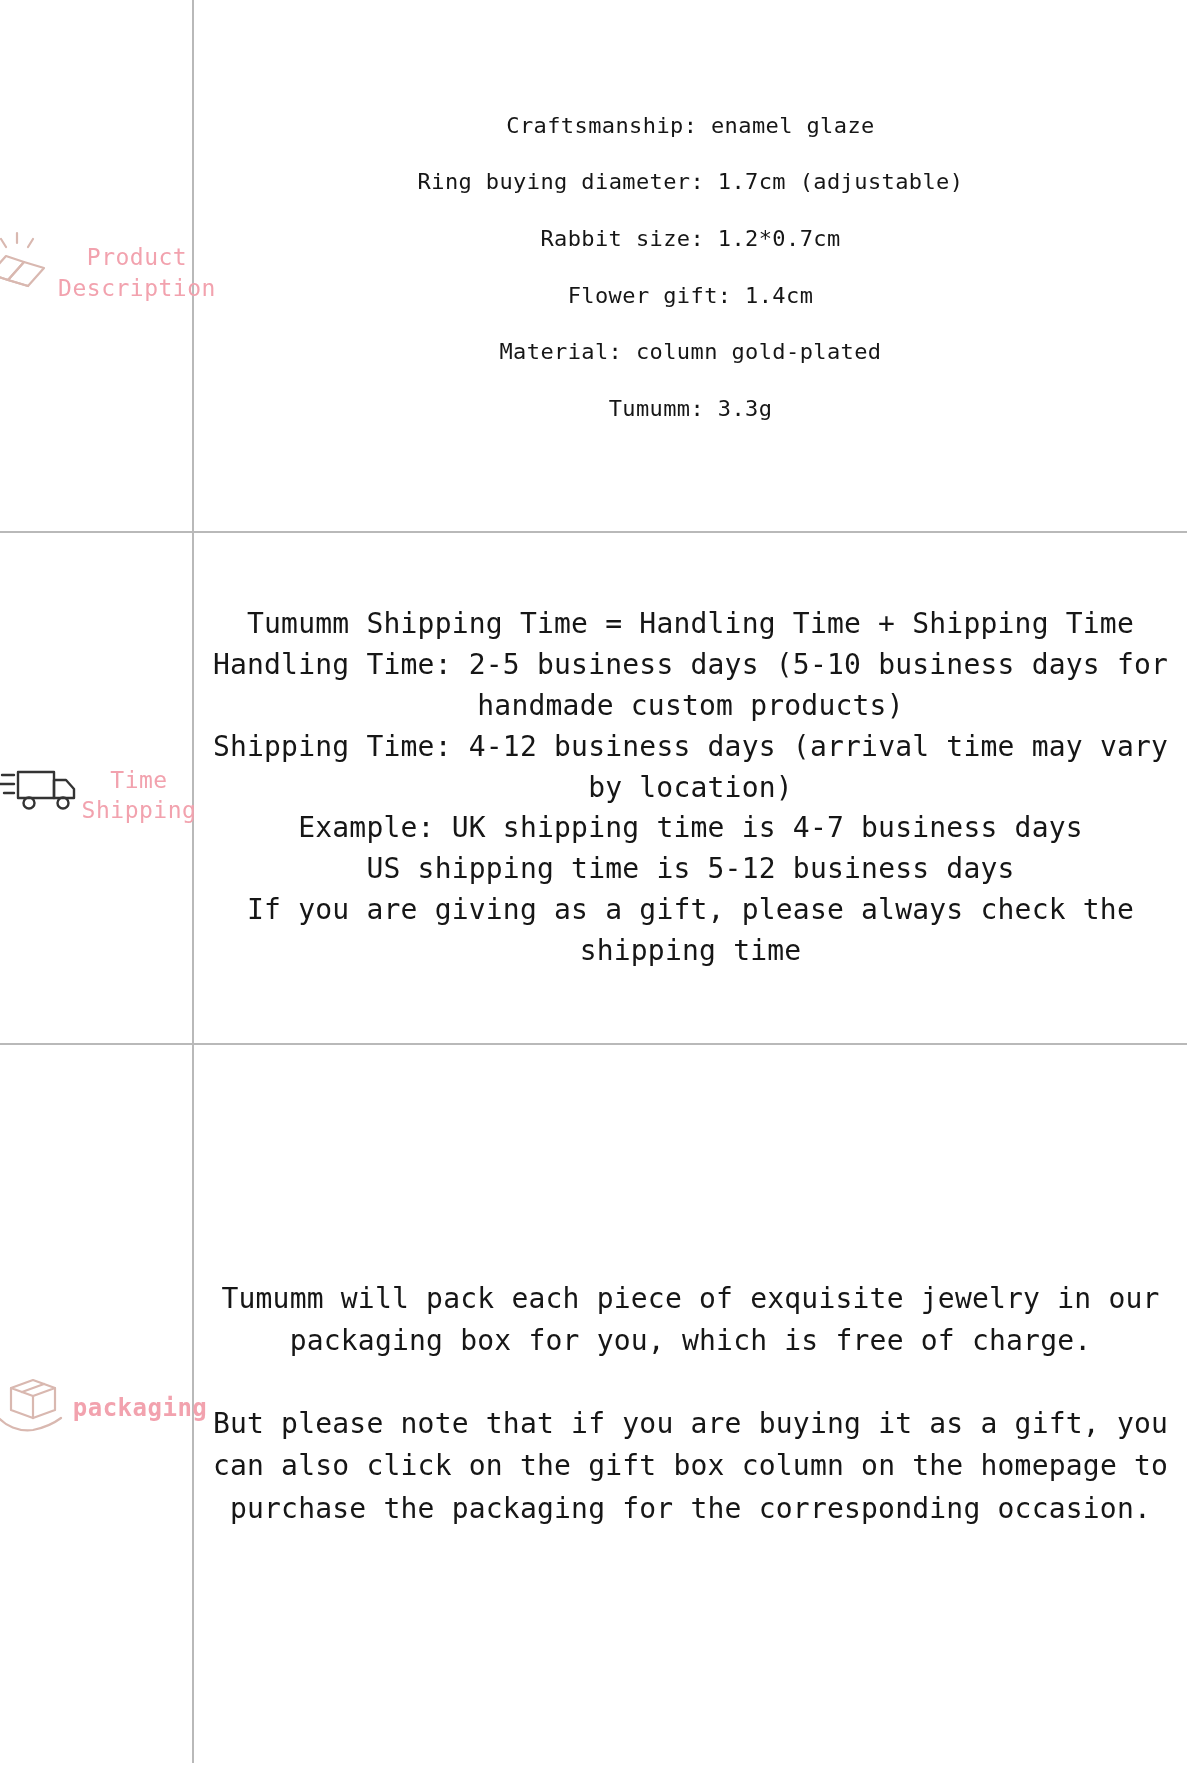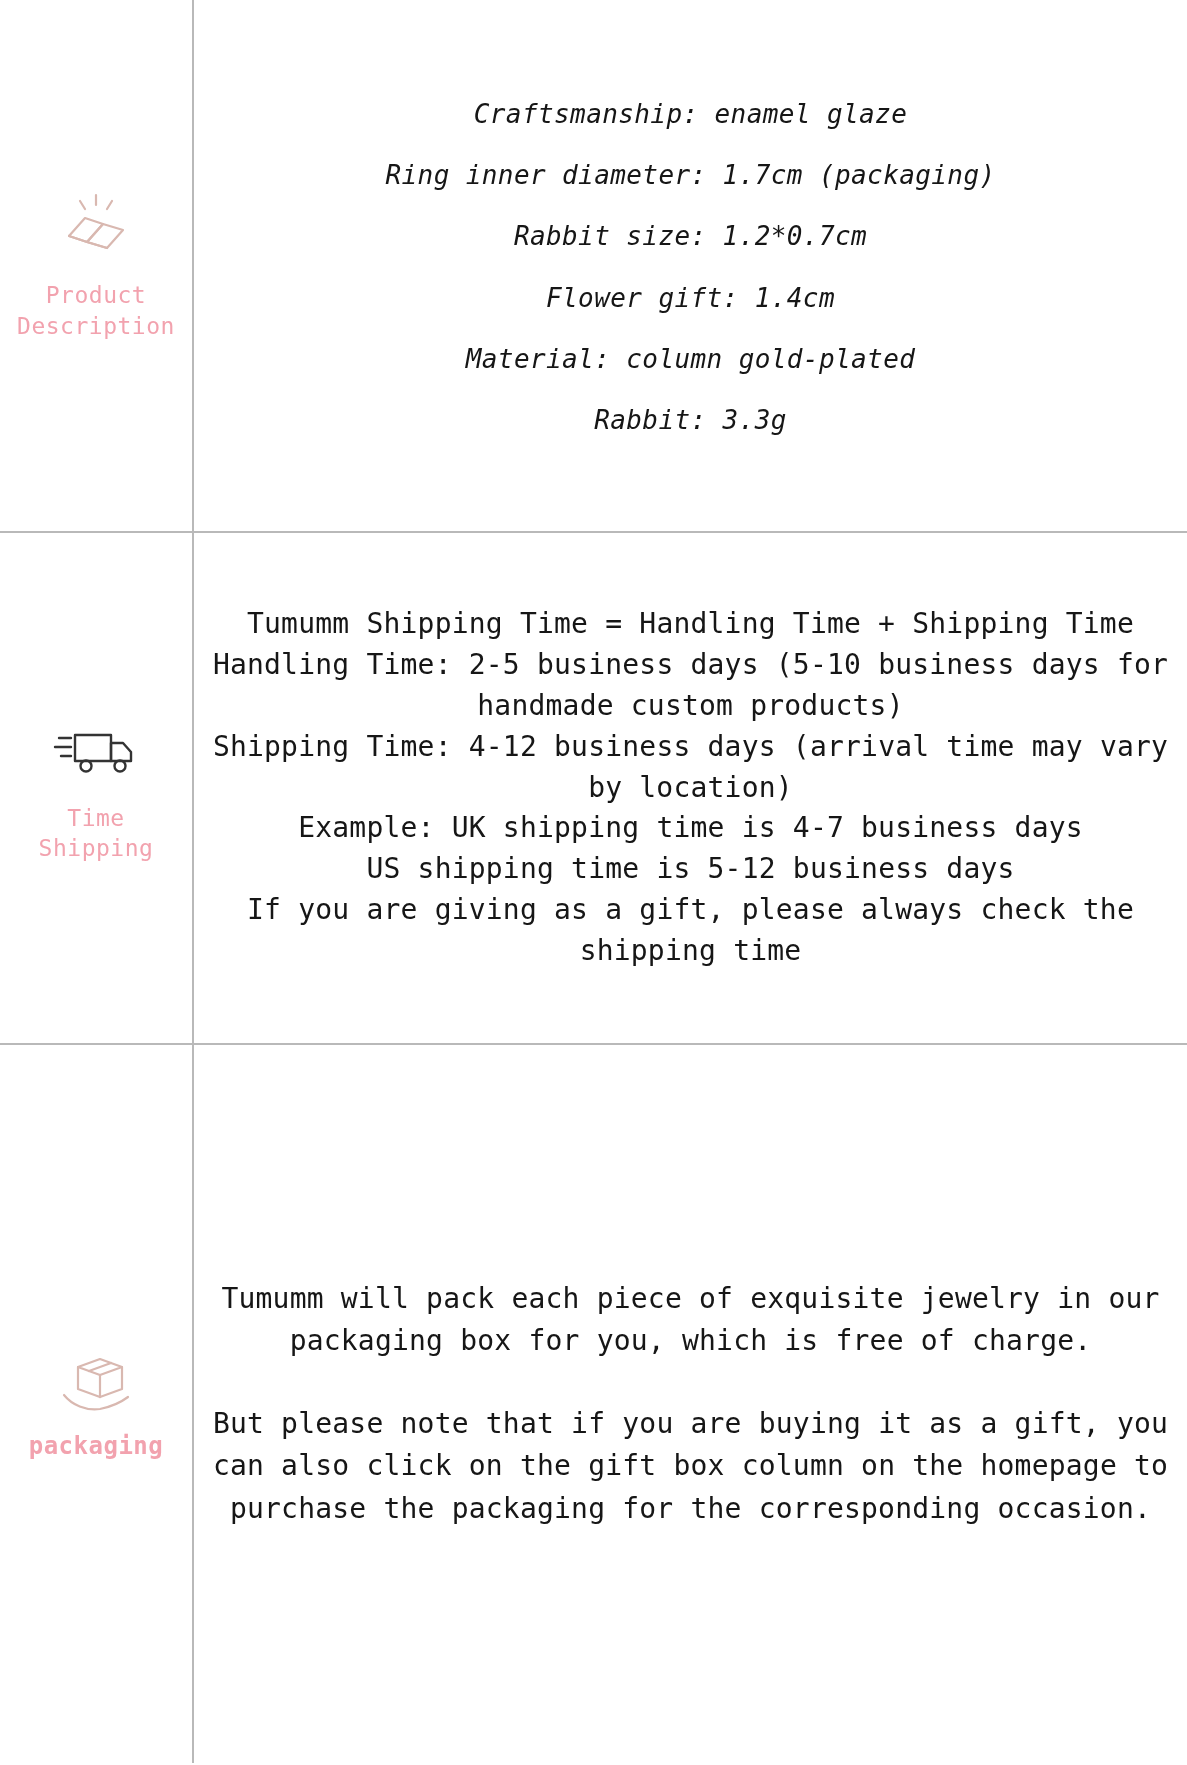--- a/index.html
+++ b/index.html
@@ -31,21 +31,20 @@
   .row.first {
     border-top: none;
   }
 
   .label-cell {
     width: 194px;
     min-width: 194px;
     box-sizing: border-box;
     border-right: 2px solid #b9b9b9;
     display: flex;
-    flex-direction: column;
     align-items: center;
     justify-content: center;
     padding: 8px 4px;
   }
 
   .label-text {
     color: #f2a2ae;
     font-size: 23px;
     line-height: 1.32;
     text-align: center;
@@ -72,29 +71,28 @@
     box-sizing: border-box;
     display: flex;
     flex-direction: column;
     align-items: center;
     justify-content: center;
     padding: 18px 16px;
   }
 
   
   .desc-line {
-    font-size: 26px;
+    font-size: 22px;
     line-height: 1.12;
     text-align: center;
     letter-spacing: 0.4px;
     margin: 0;
     padding: 16px 0;
     color: #161616;
     white-space: nowrap;
-    font-style: italic;
   }
 
   
   .ship-para {
     font-size: 28px;
     line-height: 1.46;
     text-align: center;
     letter-spacing: 0.2px;
     margin: 0;
     color: #161616;
@@ -138,25 +136,25 @@
           <path d="M14 44 L30 26 L48 32 L32 50 Z"></path>
           <path d="M32 50 L48 32 L68 38 L52 56 Z"></path>
           <path d="M14 44 L32 50 L52 56"></path>
         </svg>
       </div>
       <div class="label-text">Product
 Description</div>
     </div>
     <div class="content-cell">
       <p class="desc-line">Craftsmanship: enamel glaze</p>
-      <p class="desc-line">Ring inner diameter: 1.7cm (packaging)</p>
+      <p class="desc-line">Ring buying diameter: 1.7cm (adjustable)</p>
       <p class="desc-line">Rabbit size: 1.2*0.7cm</p>
       <p class="desc-line">Flower gift: 1.4cm</p>
       <p class="desc-line">Material: column gold-plated</p>
-      <p class="desc-line">Rabbit: 3.3g</p>
+      <p class="desc-line">Tumumm: 3.3g</p>
     </div>
   </div>
 
   <div class="row row-ship">
     <div class="label-cell">
       <div class="icon-wrap">
         <svg width="86" height="60" viewBox="0 0 86 60" fill="none" stroke="#333333" stroke-width="2.4" stroke-linecap="round" stroke-linejoin="round">
           <path d="M22 14 H58 V40 H22 Z"></path>
           <path d="M58 22 H70 L78 31 V40 H58 Z"></path>
           <circle cx="33" cy="45" r="5.5"></circle>

